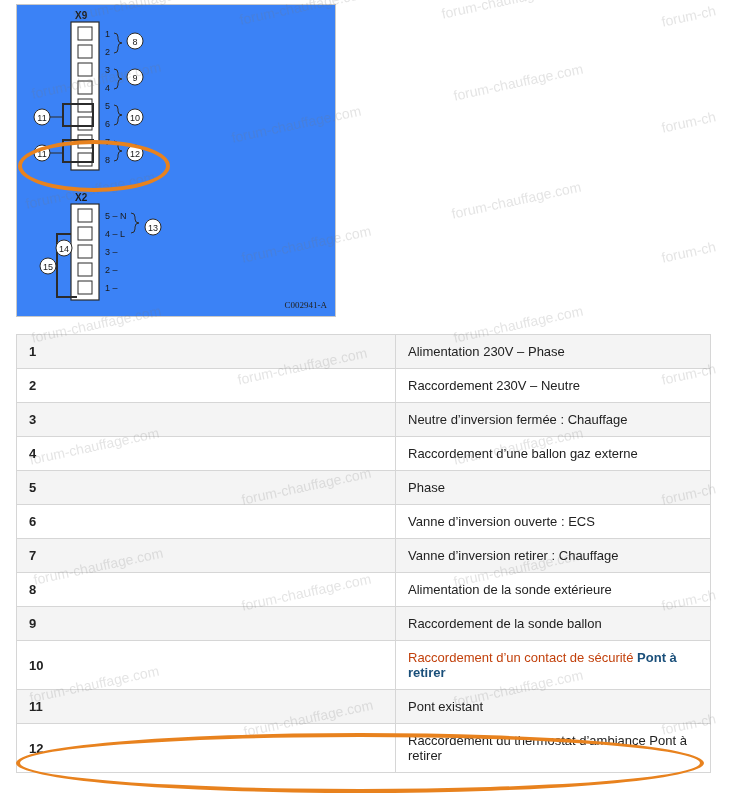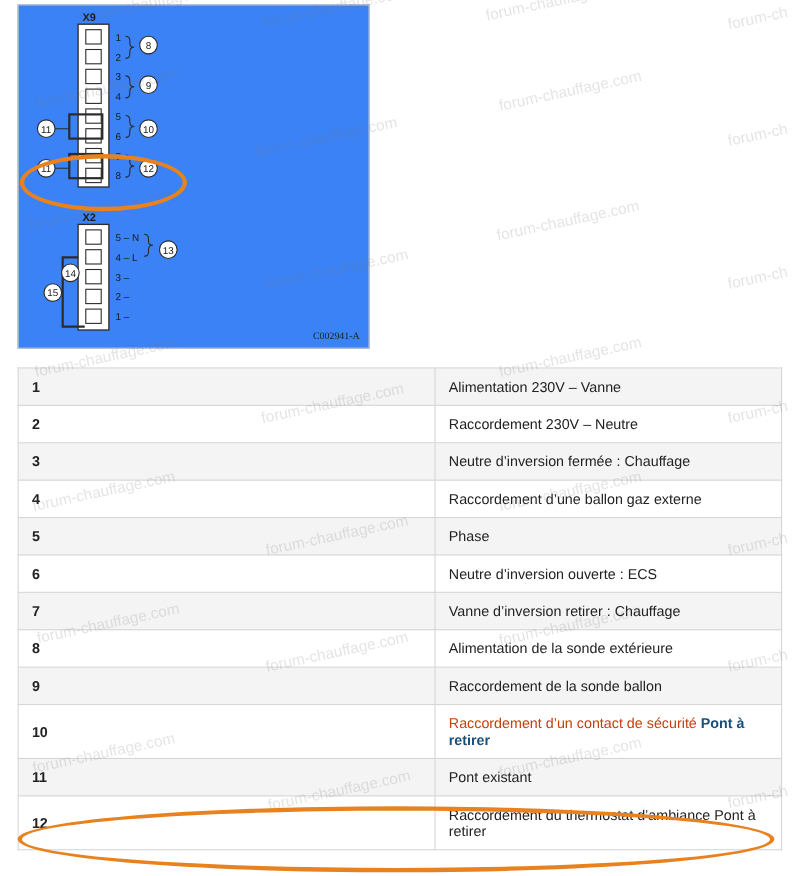--- a/index.html
+++ b/index.html
@@ -208,41 +208,41 @@
 
   <div class="diagram-code">C002941-A</div>
 </div>
 
 <div class="ellipse" id="ellipse-diagram"></div>
 
 <table class="legend-table">
   <tbody>
     <tr class="odd">
       <td class="num">1</td>
-      <td class="desc">Alimentation 230V – Vanne</td>
+      <td class="desc">Alimentation 230V – Phase</td>
     </tr>
     <tr class="even">
       <td class="num">2</td>
       <td class="desc">Raccordement 230V – Neutre</td>
     </tr>
     <tr class="odd">
       <td class="num">3</td>
       <td class="desc">Neutre d’inversion fermée : Chauffage</td>
     </tr>
     <tr class="even">
       <td class="num">4</td>
       <td class="desc">Raccordement d’une ballon gaz externe</td>
     </tr>
     <tr class="odd">
       <td class="num">5</td>
       <td class="desc">Phase</td>
     </tr>
     <tr class="even">
       <td class="num">6</td>
-      <td class="desc">Neutre d’inversion ouverte : ECS</td>
+      <td class="desc">Vanne d’inversion ouverte : ECS</td>
     </tr>
     <tr class="odd">
       <td class="num">7</td>
       <td class="desc">Vanne d’inversion retirer : Chauffage</td>
     </tr>
     <tr class="even">
       <td class="num">8</td>
       <td class="desc">Alimentation de la sonde extérieure</td>
     </tr>
     <tr class="odd">

